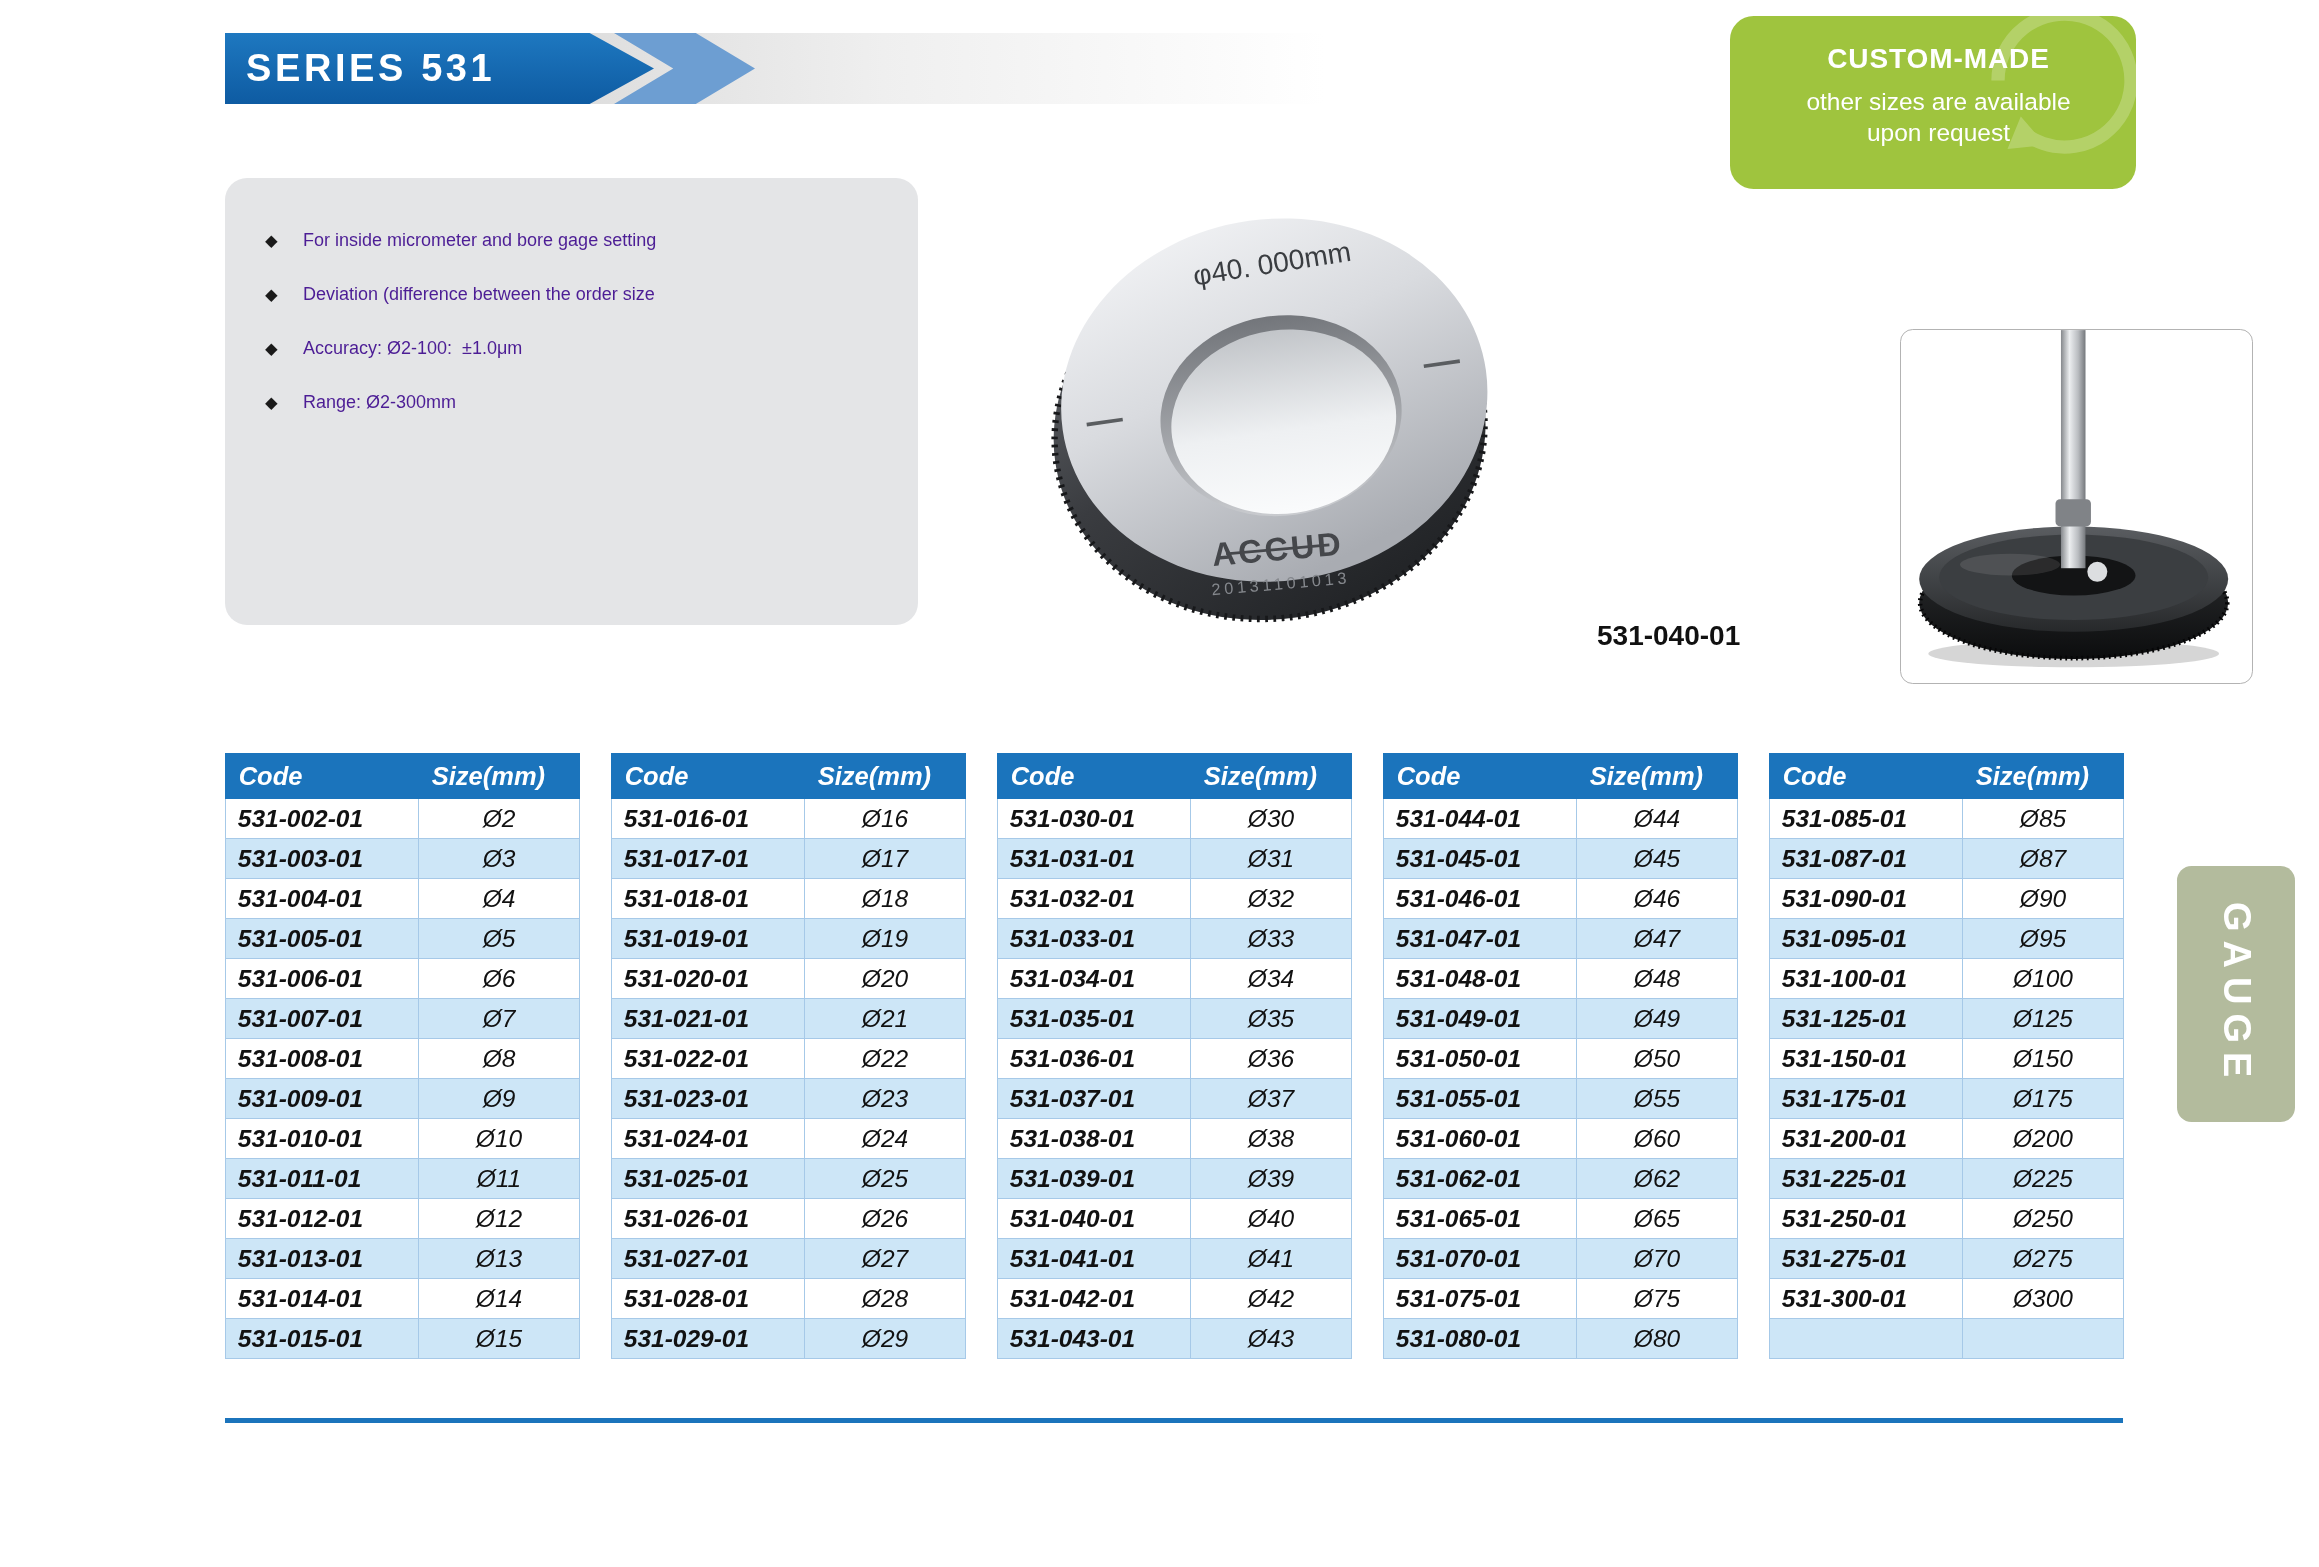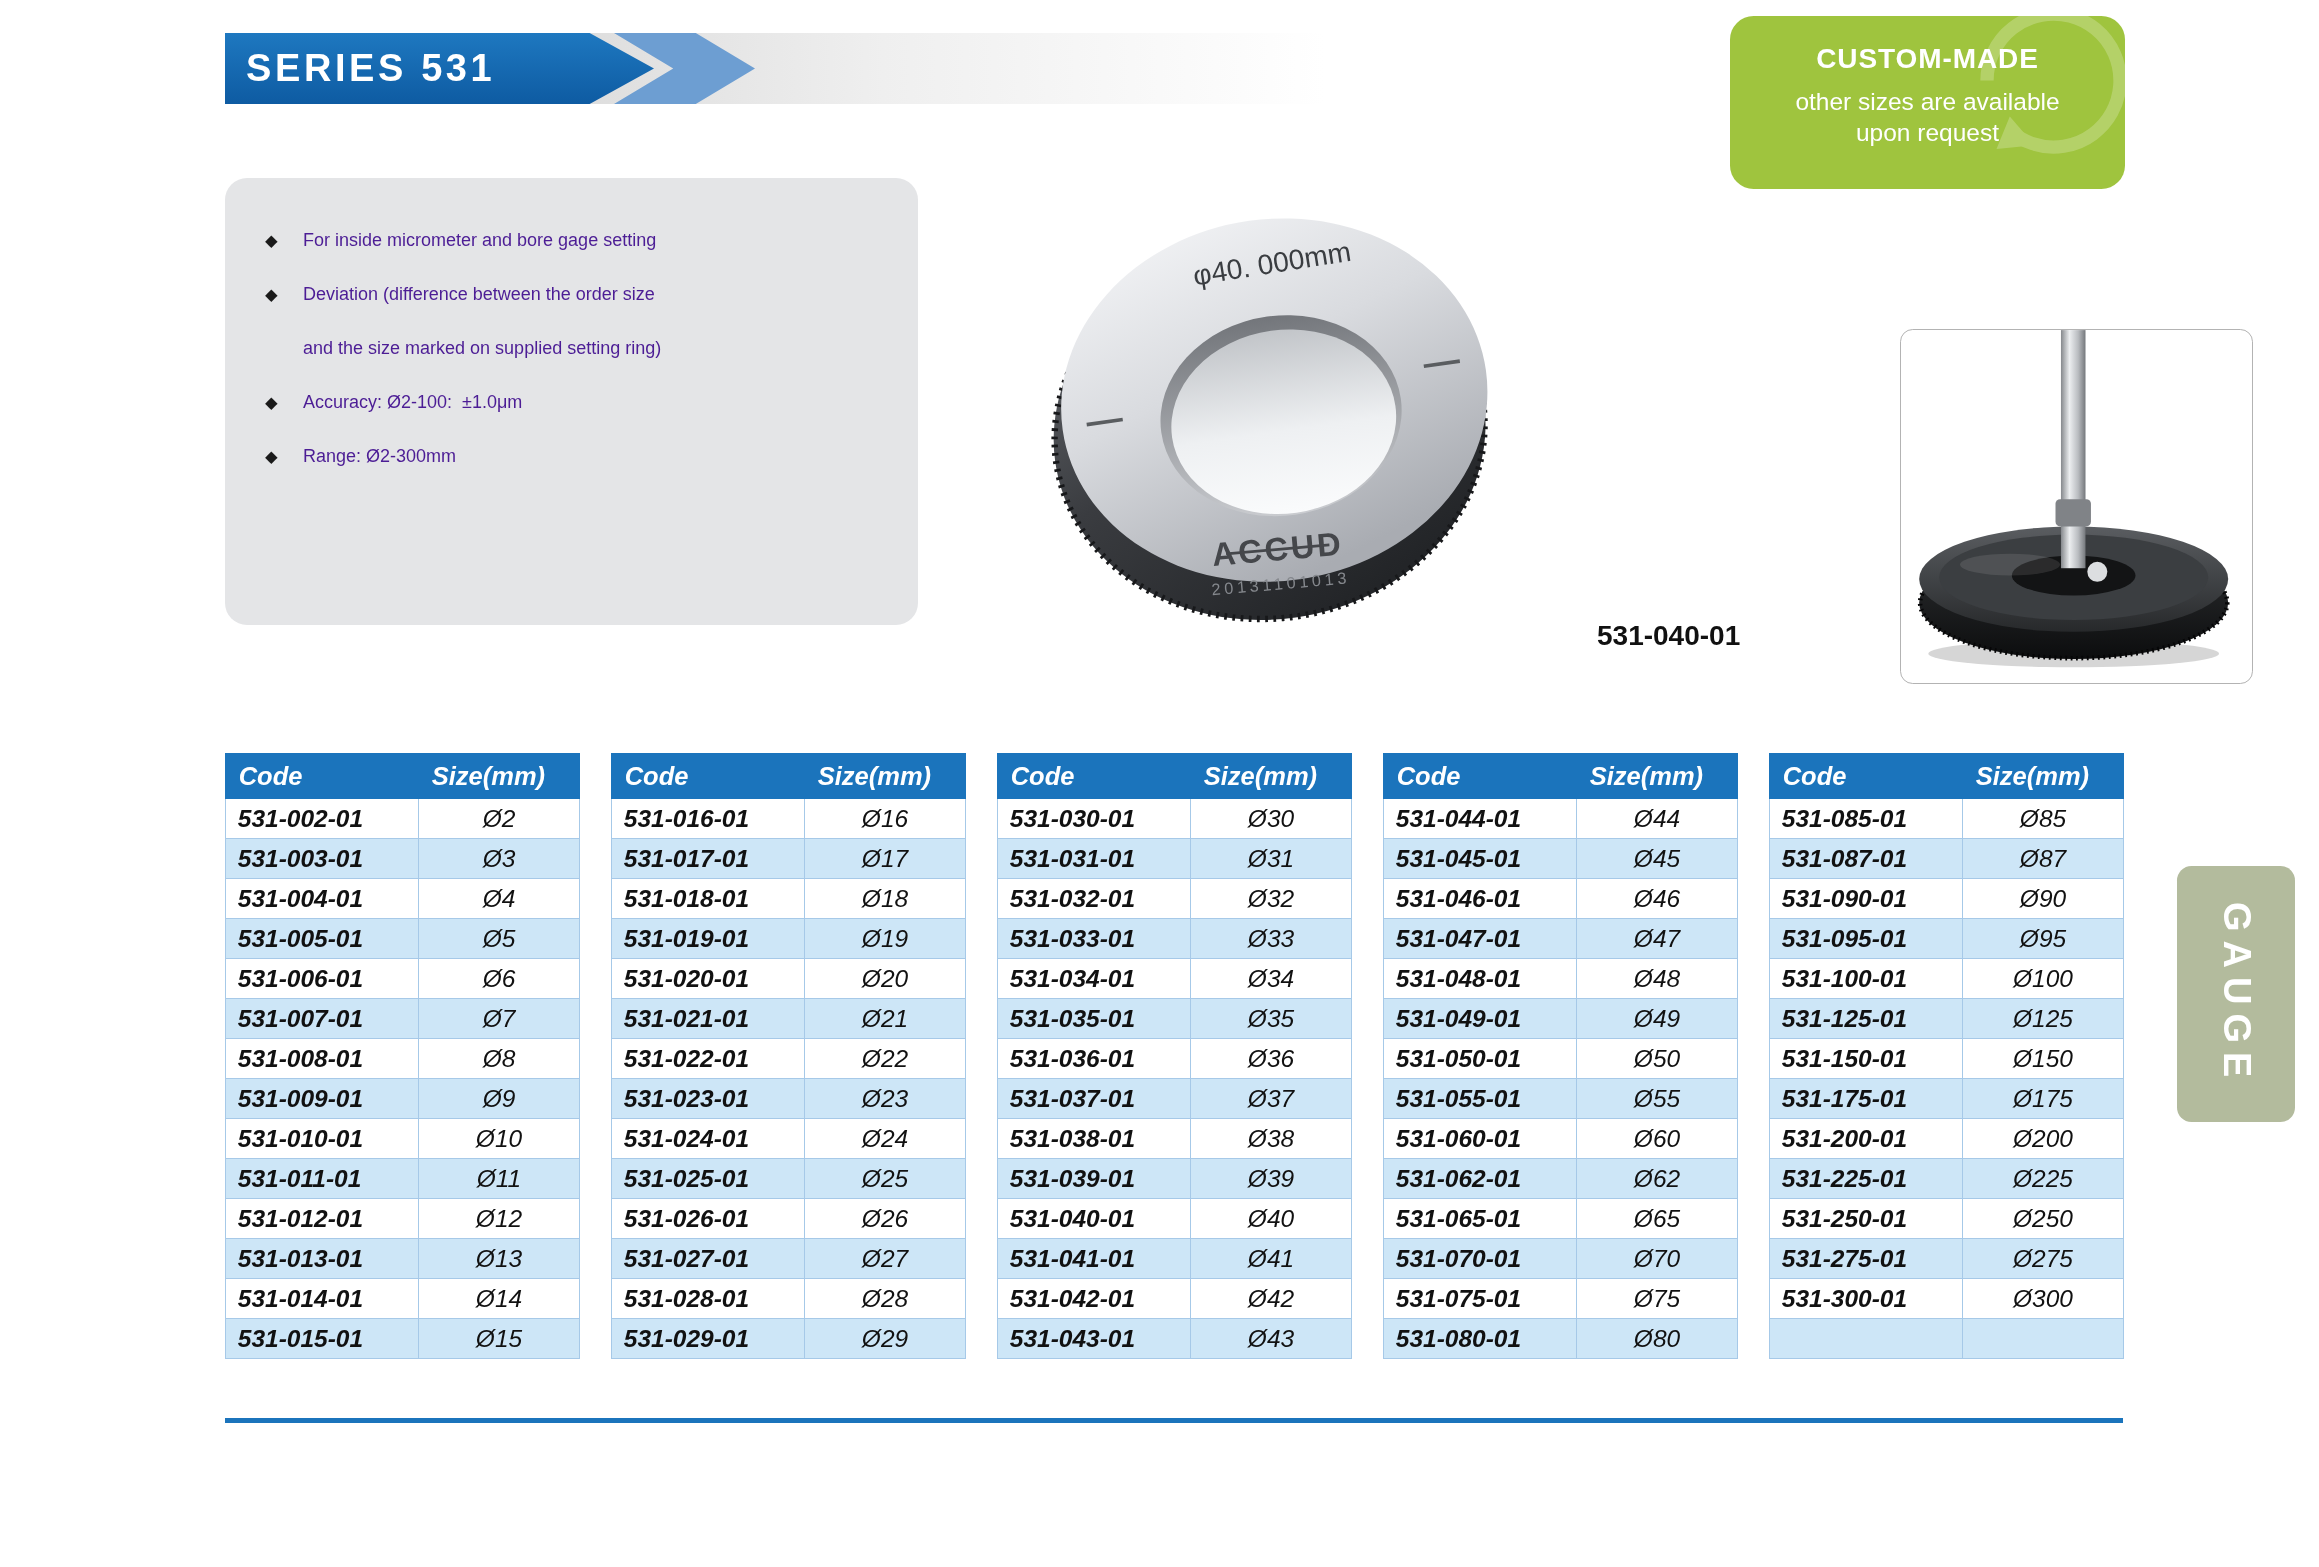--- a/index.html
+++ b/index.html
@@ -14,21 +14,21 @@
   .series-arrow{position:absolute;left:0;top:0;width:429px;height:71px;z-index:2;
     background:linear-gradient(#1e78c0,#0e5ba2);
     clip-path:polygon(0 0,85% 0,100% 50%,85% 100%,0 100%);
     display:flex;align-items:center;}
   .series-arrow span{color:#fff;font-size:38px;font-weight:bold;letter-spacing:3.6px;padding-left:21px;}
   .doc-title{position:absolute;left:525px;top:0;height:71px;line-height:71px;z-index:2;
     font-size:41px;font-weight:bold;color:#101010;letter-spacing:1.8px;}
 
   
   .badge{position:absolute;left:1730px;top:16.4px;width:395px;height:173px;border-radius:23.6px;
-    background:#9fc43e;overflow:hidden;color:#fff;text-align:center;}
+    background:#9fc43e;overflow:hidden;color:#fff;text-align:center;padding-left:11px;}
   .badge-watermark{position:absolute;right:-33px;top:-40px;opacity:.22;}
   .badge-title{position:relative;margin-top:27px;font-size:28px;font-weight:bold;letter-spacing:0.9px;}
   .badge-line{position:relative;font-size:24.5px;line-height:31px;}
   .badge-line.first{margin-top:11px;}
 
   
   .info-box{position:absolute;left:225px;top:178px;width:693px;height:447px;border-radius:22px;
     background:#e4e5e7;padding:35px 25.5px 0 40px;box-sizing:border-box;}
   .feature-line{display:flex;align-items:center;height:54px;}
   .feature-line .bullet{width:38px;flex:0 0 38px;font-size:16.4px;color:#1a1a1a;}
@@ -82,24 +82,20 @@
   </div>
 
   <div class="info-box">
       <div class="feature-line">
         <span class="bullet">◆</span>
         <span class="ftext">For inside micrometer and bore gage setting</span>
       </div>
       <div class="feature-line">
         <span class="bullet">◆</span>
         <span class="ftext">Deviation (difference between the order size</span>
-      </div>
-      <div class="feature-line">
-        <span class="bullet"></span>
-        <span class="ftext">and the size marked on supplied setting ring)</span>
       </div>
       <div class="feature-line">
         <span class="bullet">◆</span>
         <span class="ftext">Accuracy: Ø2-100:  ±1.0μm</span>
       </div>
       <div class="feature-line">
         <span class="bullet">◆</span>
         <span class="ftext">Range: Ø2-300mm</span>
       </div>
     </div>

